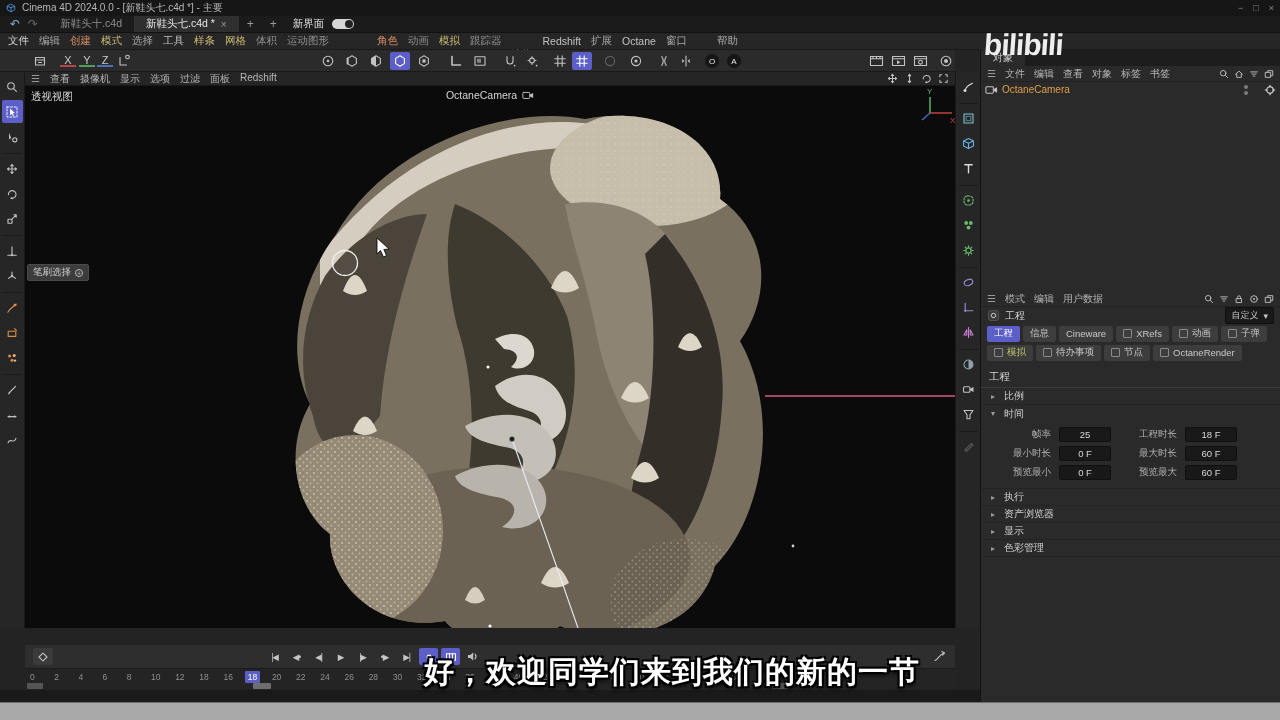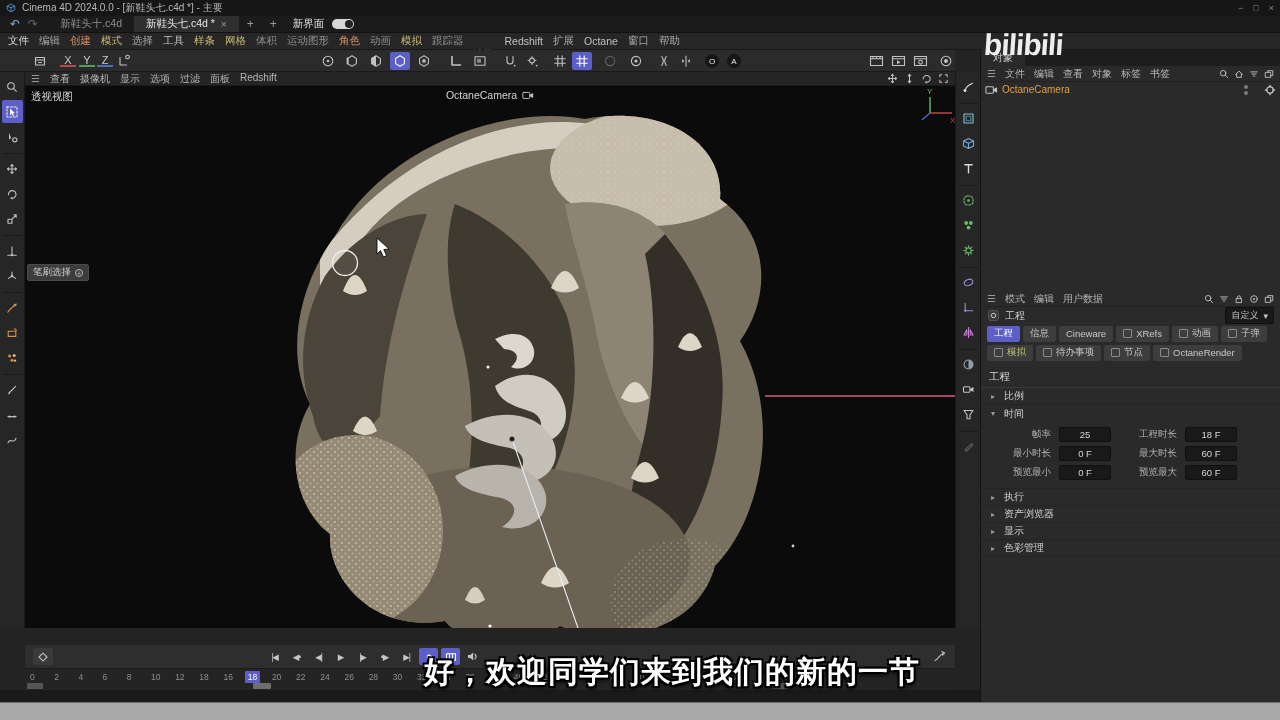--- a/index.html
+++ b/index.html
@@ -167,30 +167,30 @@
       <span style="color: rgb(214, 214, 214);">文件</span>
       <span style="color: rgb(168, 168, 168);">编辑</span>
       <span style="color: rgb(210, 138, 98);">创建</span>
       <span style="color: rgb(201, 186, 116);">模式</span>
       <span style="color: rgb(168, 168, 168);">选择</span>
       <span style="color: rgb(194, 194, 194);">工具</span>
       <span style="color: rgb(201, 186, 116);">样条</span>
       <span style="color: rgb(201, 186, 116);">网格</span>
       <span style="color: rgb(143, 143, 143);">体积</span>
       <span style="color: rgb(143, 143, 143);">运动图形</span>
-      <span style="color: rgb(210, 138, 98);">角色</span>
+      <span style="color: rgb(210, 138, 98); margin-left: 38px;">角色</span>
       <span style="color: rgb(143, 143, 143);">动画</span>
       <span style="color: rgb(201, 186, 116);">模拟</span>
       <span style="color: rgb(143, 143, 143);">跟踪器</span>
       <span style="color: rgb(143, 143, 143); margin-top: 27px;">渲染</span>
       <span style="color: rgb(194, 194, 194);">Redshift</span>
       <span style="color: rgb(168, 168, 168);">扩展</span>
       <span style="color: rgb(194, 194, 194);">Octane</span>
       <span style="color: rgb(168, 168, 168);">窗口</span>
-      <span style="color: rgb(168, 168, 168);">帮助</span>
+      <span style="color: rgb(168, 168, 168); margin-left: 20px;">帮助</span>
     </div>
 
   <div id="toolbar" class="abs">
     <div class="tbtn" style="left:30px">
         <svg class="i" width="14" height="14" viewBox="0 0 14 14">
           <rect x="2.5" y="3.5" width="9" height="7.5"></rect>
           <path d="M2.5,6 H11.5 M5.5,8.5 H8.5"></path>
         </svg>
       </div>
     <div class="axisbtn" style="left:60px"><span>X</span><u style="background:#b84848"></u></div>

